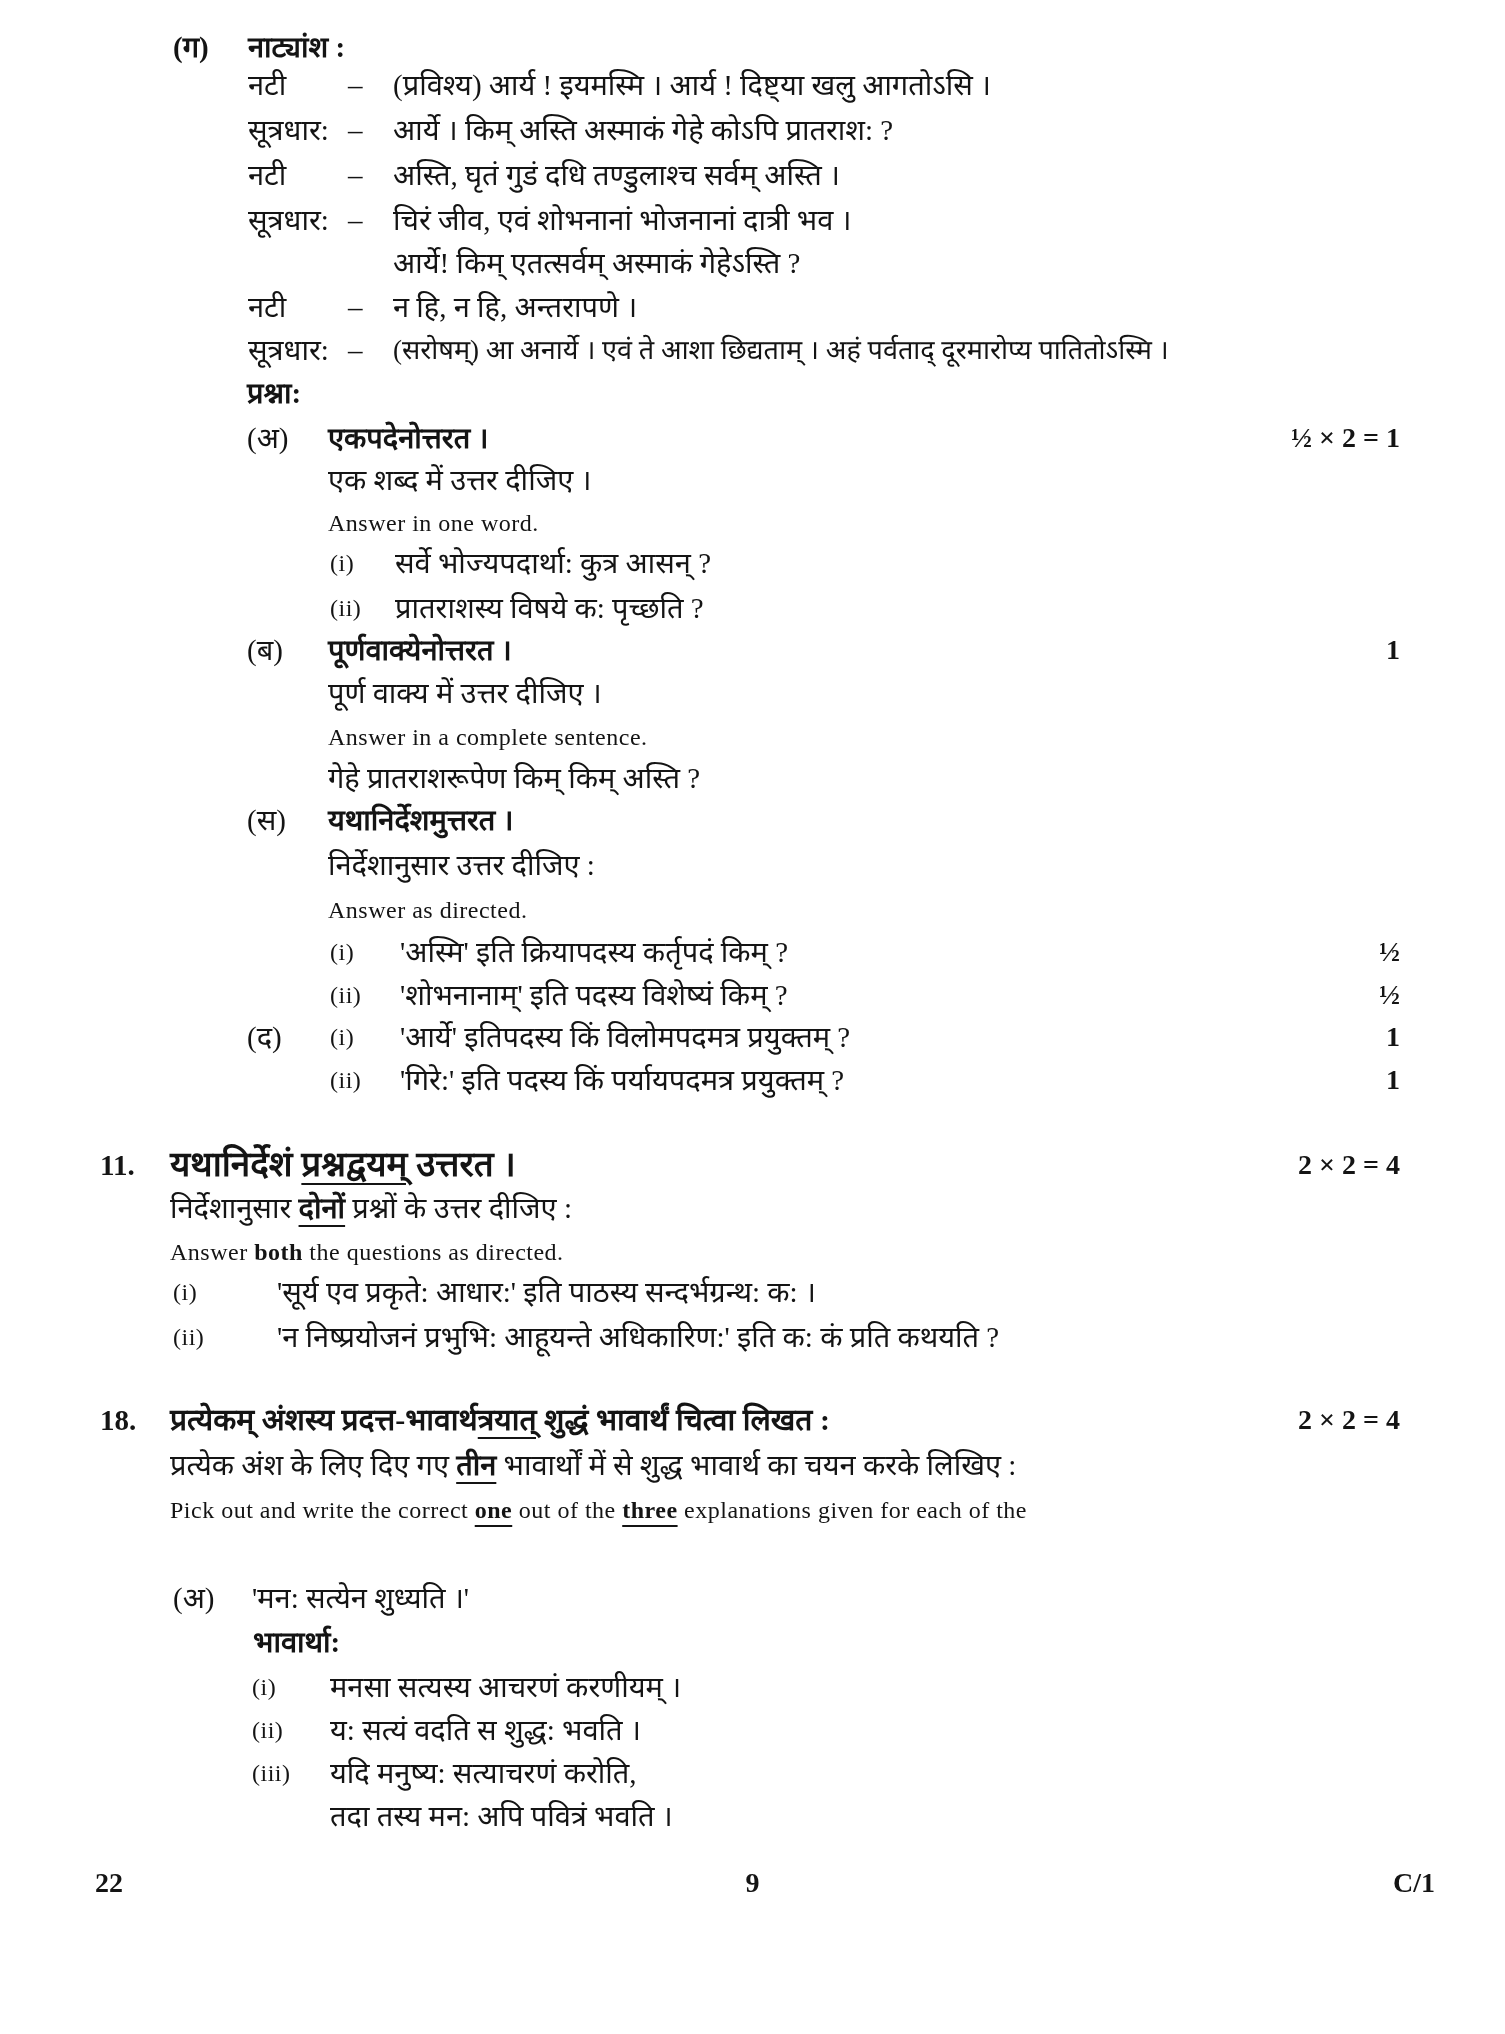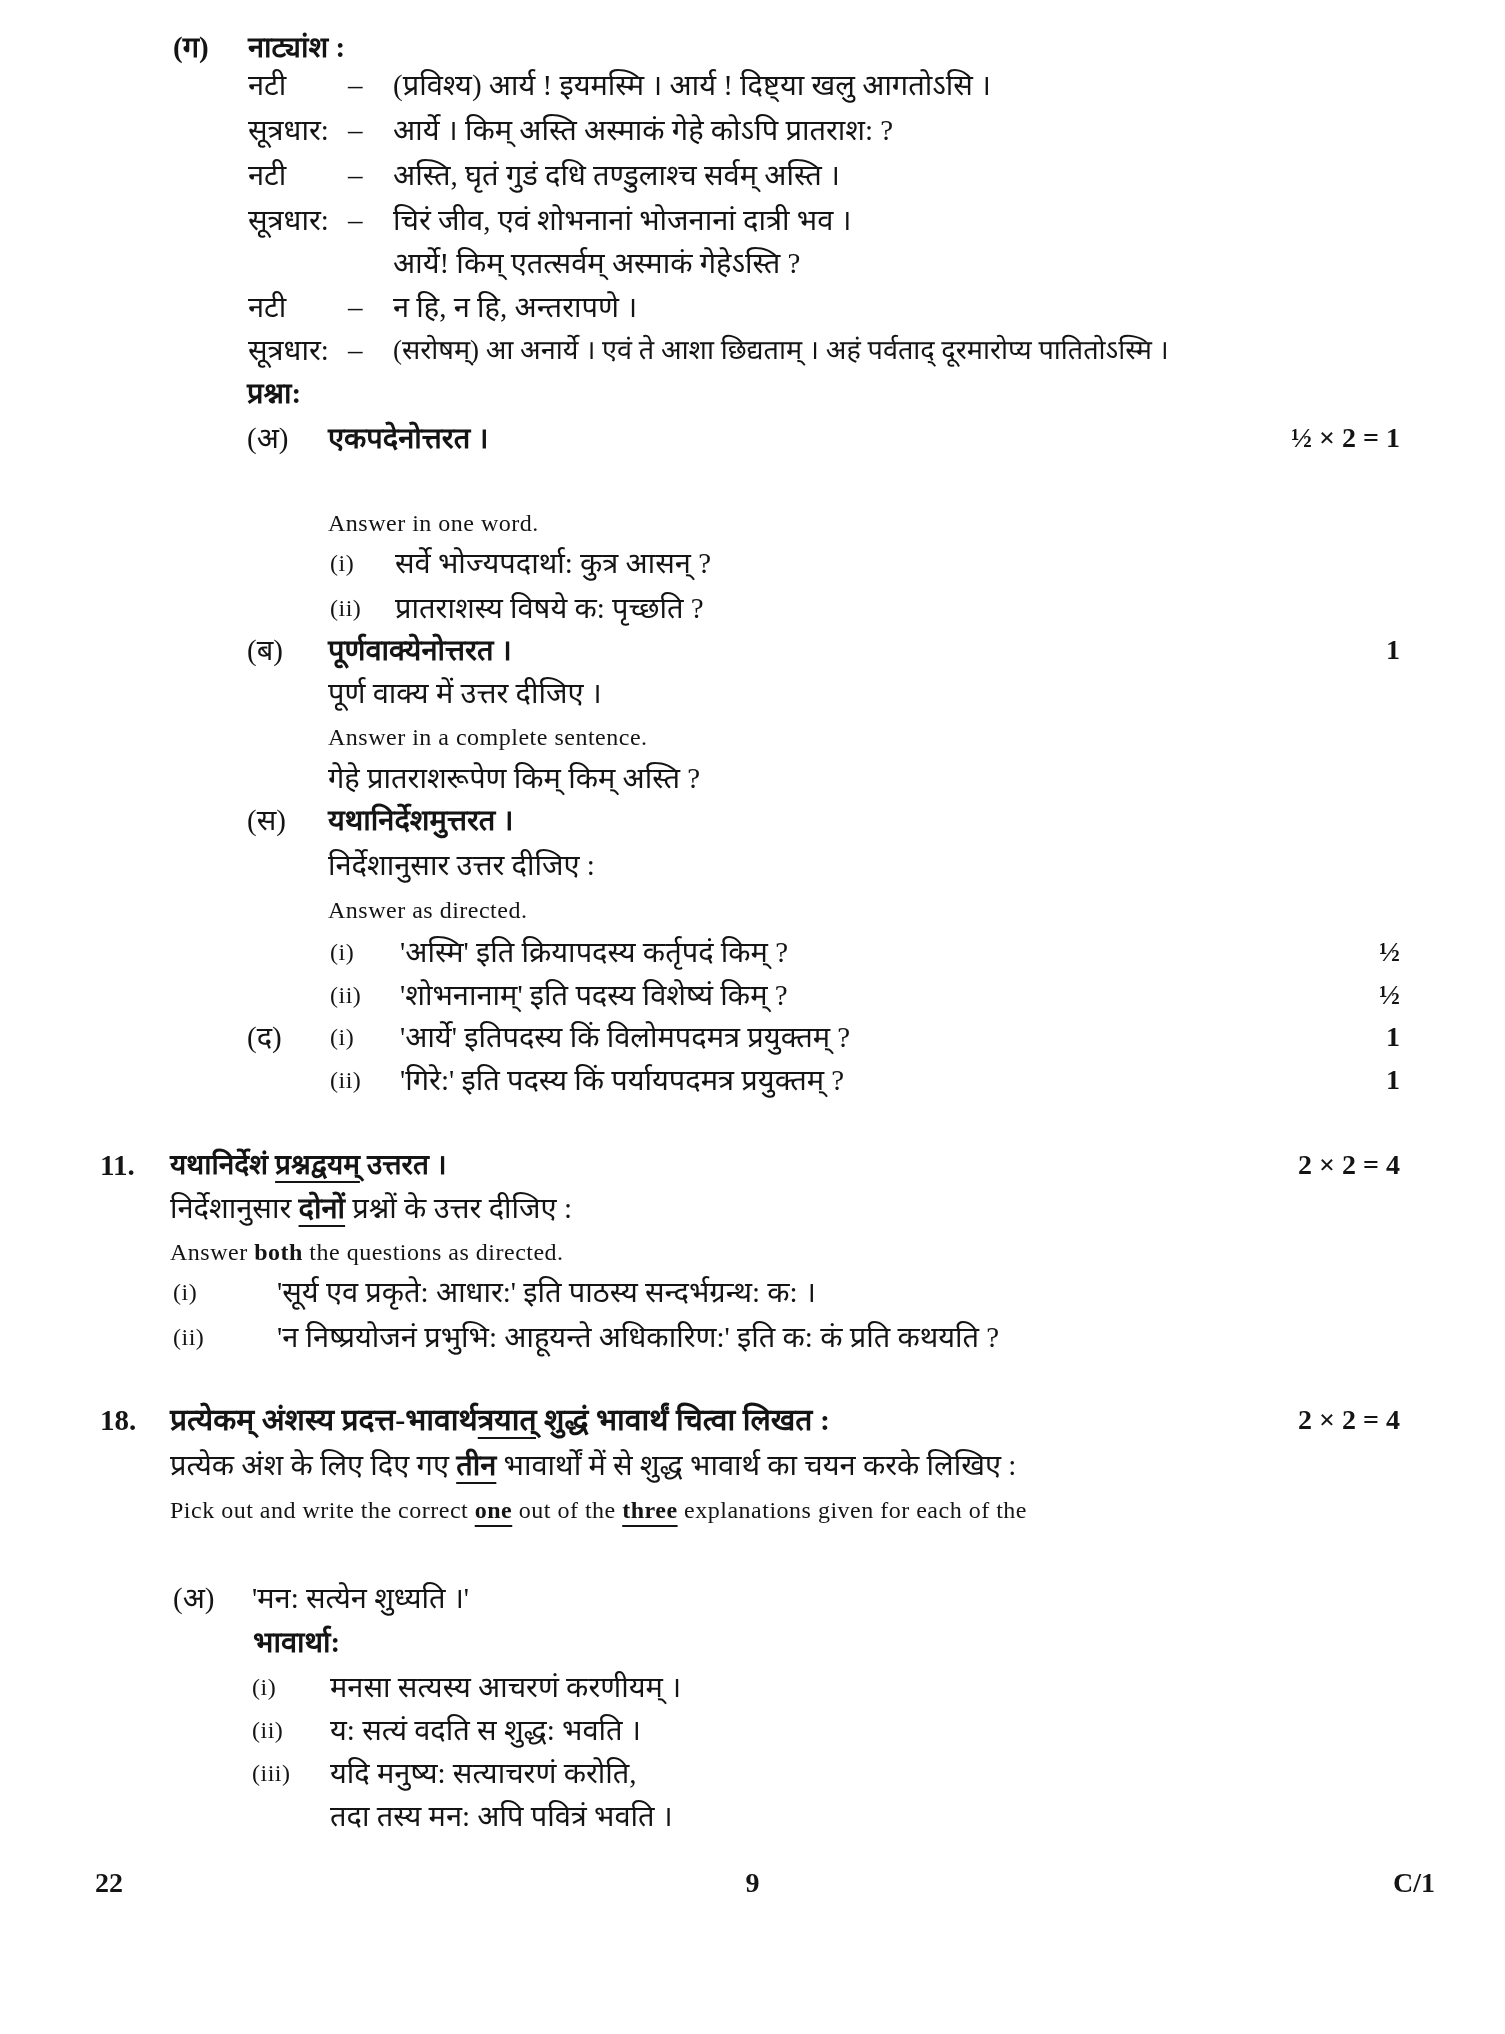--- a/index.html
+++ b/index.html
@@ -68,20 +68,23 @@
 
   <div class="row" style="top:373px">
     <span class="c b" style="left:247px">प्रश्ना:</span>
   </div>
 
   <div class="row" style="top:418px">
     <span class="c" style="left:247px">(अ)</span>
     <span class="c b" style="left:328px">एकपदेनोत्तरत ।</span>
     <span class="marks">½ × 2 = 1</span>
   </div>
+  <div class="row" style="top:460px">
+    <span class="c" style="left:328px">एक शब्द में उत्तर दीजिए ।</span>
+  </div>
   <div class="row" style="top:503px">
     <span class="c en" style="left:328px">Answer in one word.</span>
   </div>
   <div class="row" style="top:543px">
     <span class="c en" style="left:330px">(i)</span>
     <span class="c" style="left:395px">सर्वे भोज्यपदार्था: कुत्र आसन् ?</span>
   </div>
   <div class="row" style="top:588px">
     <span class="c en" style="left:330px">(ii)</span>
     <span class="c" style="left:395px">प्रातराशस्य विषये क: पृच्छति ?</span>
@@ -130,21 +133,21 @@
     <span class="marks">1</span>
   </div>
   <div class="row" style="top:1060px">
     <span class="c en" style="left:330px">(ii)</span>
     <span class="c" style="left:400px">'गिरे:' इति पदस्य किं पर्यायपदमत्र प्रयुक्तम् ?</span>
     <span class="marks">1</span>
   </div>
 
   <div class="row" style="top:1145px">
     <span class="c b" style="left:100px">11.</span>
-    <span class="c b" style="left:170px;font-size:28px"><span class="flow">यथानिर्देशं </span><span class="flow u">प्रश्नद्वयम्</span><span class="flow"> उत्तरत ।</span></span>
+    <span class="c b" style="left:170px;font-size:35px"><span class="flow">यथानिर्देशं </span><span class="flow u">प्रश्नद्वयम्</span><span class="flow"> उत्तरत ।</span></span>
     <span class="marks">2 × 2 = 4</span>
   </div>
   <div class="row" style="top:1188px">
     <span class="c" style="left:170px"><span class="flow">निर्देशानुसार </span><span class="flow b u">दोनों</span><span class="flow"> प्रश्नों के उत्तर दीजिए :</span></span>
   </div>
   <div class="row" style="top:1232px">
     <span class="c en" style="left:170px"><span class="flow">Answer </span><span class="flow b">both</span><span class="flow"> the questions as directed.</span></span>
   </div>
   <div class="row" style="top:1272px">
     <span class="c en" style="left:173px">(i)</span>

